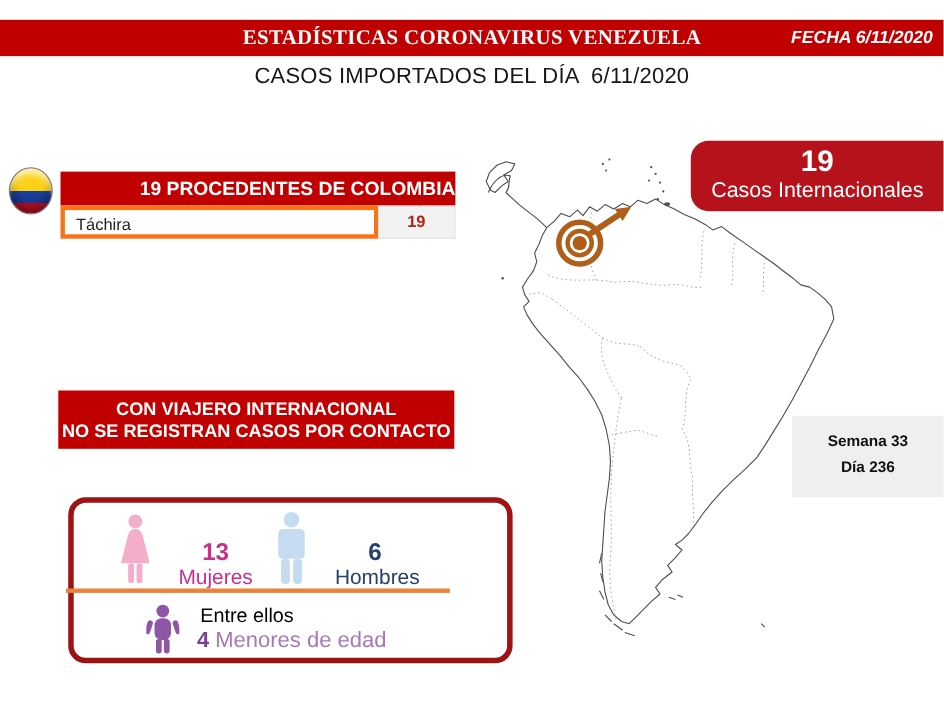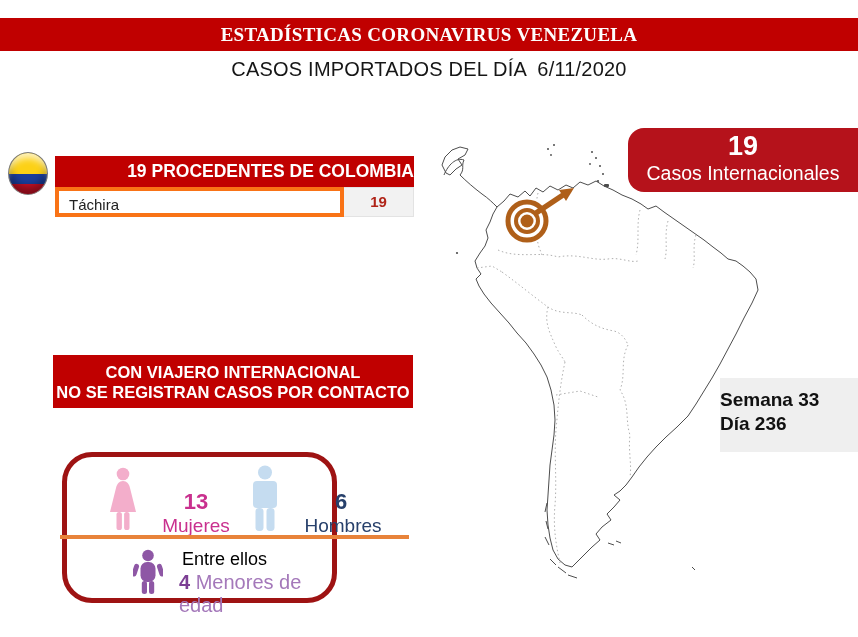--- a/index.html
+++ b/index.html
@@ -50,28 +50,28 @@
   .intl-label{font-size:19.5px;line-height:24px;}
   
   .contact-banner{
     position:absolute;left:53px;top:355px;width:360px;height:53px;background:#C00000;
     color:#fff;font-weight:bold;font-size:16.5px;text-align:center;box-sizing:border-box;padding-top:7px;
   }
   .contact-banner div{line-height:20px;}
   
   .period-box{
     position:absolute;left:720px;top:378px;width:138px;height:74px;background:#EFEFEF;
-    text-align:left;font-weight:bold;font-size:19px;color:#111;
+    text-align:center;font-weight:bold;font-size:14px;color:#111;
   }
   .period-box .week{margin-top:10px;line-height:24px;}
   .period-box .day{line-height:24px;}
   
   .demo-box{
-    position:absolute;left:62px;top:452px;width:275px;height:151px;box-sizing:border-box;
-    border:5px solid #9E1313;border-radius:30px;background:#fff;
+    position:absolute;left:62px;top:452px;width:404px;height:151px;box-sizing:border-box;
+    border:5px solid #9E1313;border-radius:16px;background:#fff;
   }
   .demo-divider{position:absolute;left:60px;top:535px;width:349px;height:3.5px;background:#E8833A;z-index:3;}
   .demo-abs{position:absolute;}
   .w-count{left:99px;top:32px;width:60px;text-align:center;font-size:22px;font-weight:bold;color:#C9308E;}
   .w-label{left:89px;top:58px;width:80px;text-align:center;font-size:19px;color:#C9308E;}
   .m-count{left:244px;top:32px;width:60px;text-align:center;font-size:22px;font-weight:bold;color:#27406B;}
   .m-label{left:234px;top:58px;width:84px;text-align:center;font-size:19px;color:#27406B;}
   .minors-intro{left:115px;top:92px;font-size:18px;color:#000;}
   .minors-line{left:112px;top:114px;font-size:20px;color:#A478BA;}
   .minors-line .n{font-weight:bold;color:#7C3F94;}
@@ -80,20 +80,21 @@
   .intl-box,.period-box{z-index:2;}
   .icon-svg{display:block;}
 </style>
 </head>
 <body>
 
 <div id="stage">
 
   <div class="top-banner">
     <div class="title">ESTADÍSTICAS CORONAVIRUS VENEZUELA</div>
+    <div class="date">FECHA 6/11/2020</div>
   </div>
 
   <div class="subtitle">CASOS IMPORTADOS DEL DÍA  6/11/2020</div>
 
   <svg class="map-svg" width="330" height="500" viewBox="0 0 330 500" aria-hidden="true">
     <g fill="none" stroke="#4d4d4d" stroke-width="1" stroke-linejoin="round">
 
       <path d="M 16,38 L 12,30 L 15,22 L 22,15 L 30,12 L 38,14 L 35,20 L 28,24 L 32,30 L 26,34 L 20,40 Z"></path>
       <path d="M 14,40 C 18,30 26,22 34,25 C 31,31 35,34 30,40 C 36,46 44,53 52,59 C 58,63 63,68 67,72"></path>
 

